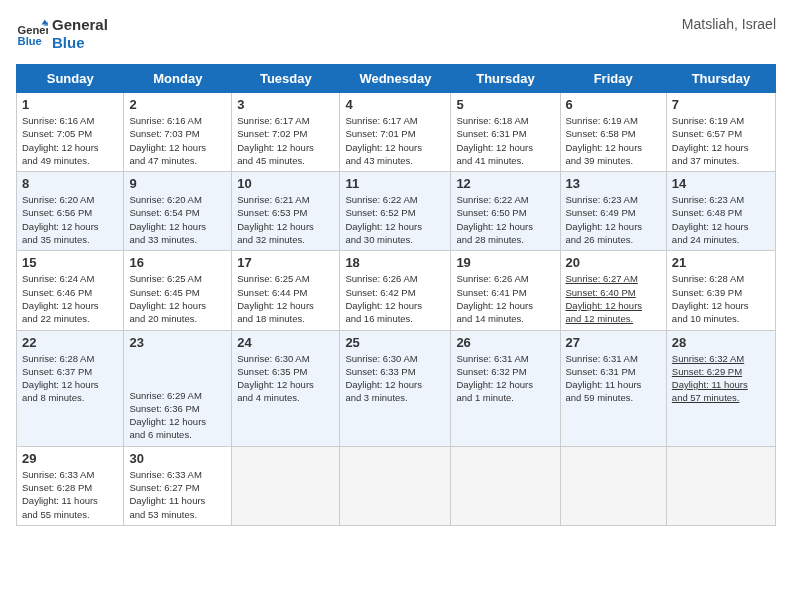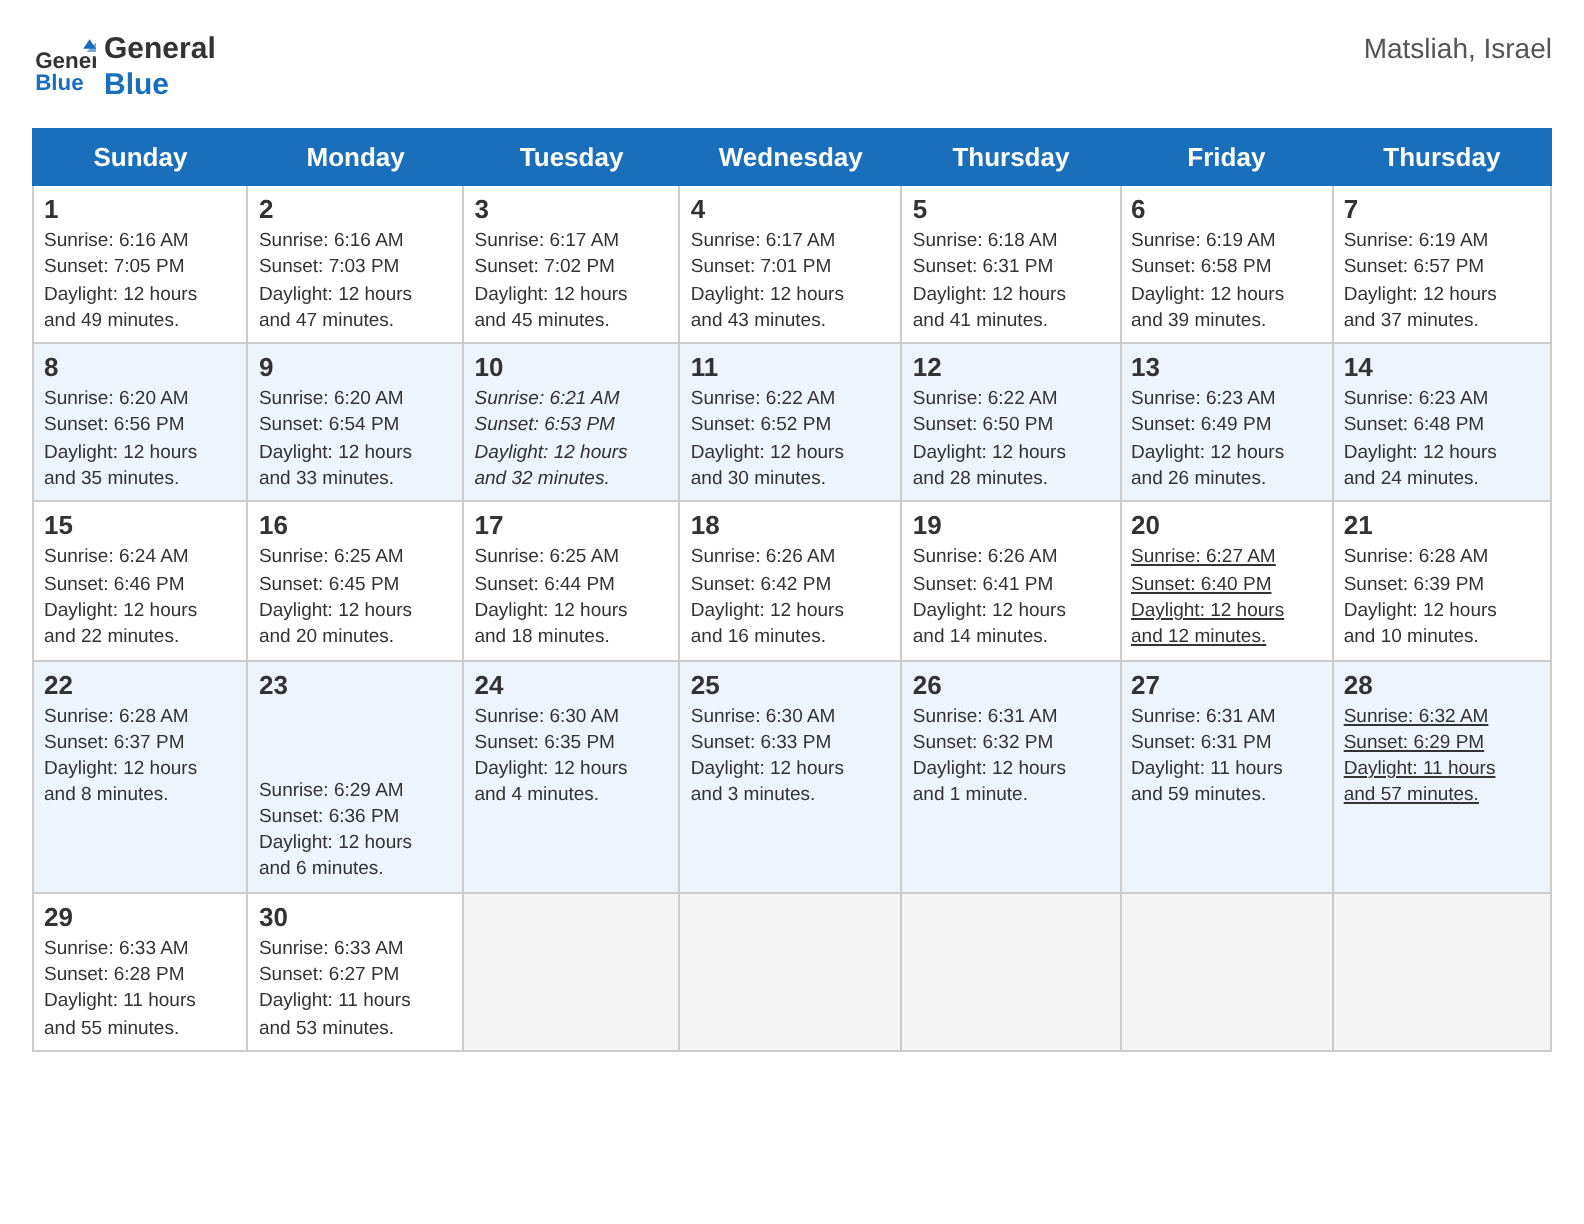--- a/index.html
+++ b/index.html
@@ -174,21 +174,21 @@
         </td>
         <td>
           <span class="day-num">9</span>
           <div class="day-info" style="white-space: pre-line;">Sunrise: 6:20 AM
 Sunset: 6:54 PM
 Daylight: 12 hours
 and 33 minutes.</div>
         </td>
         <td>
           <span class="day-num">10</span>
-          <div class="day-info" style="white-space: pre-line; font-style: italic;">Sunrise: 6:21 AM
+          <div class="day-info" style="white-space: pre-line;">Sunrise: 6:21 AM
 Sunset: 6:53 PM
 Daylight: 12 hours
 and 32 minutes.</div>
         </td>
         <td>
           <span class="day-num">11</span>
           <div class="day-info" style="white-space: pre-line;">Sunrise: 6:22 AM
 Sunset: 6:52 PM
 Daylight: 12 hours
 and 30 minutes.</div>

